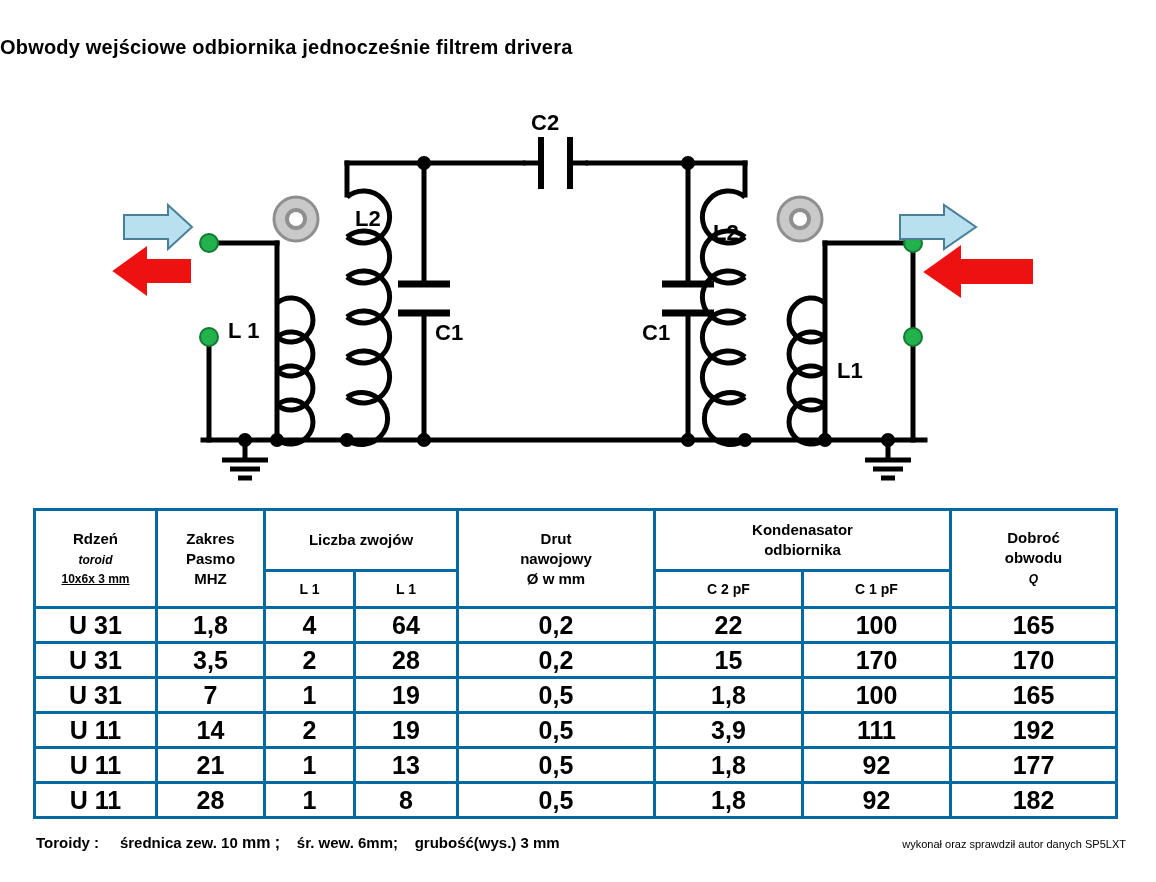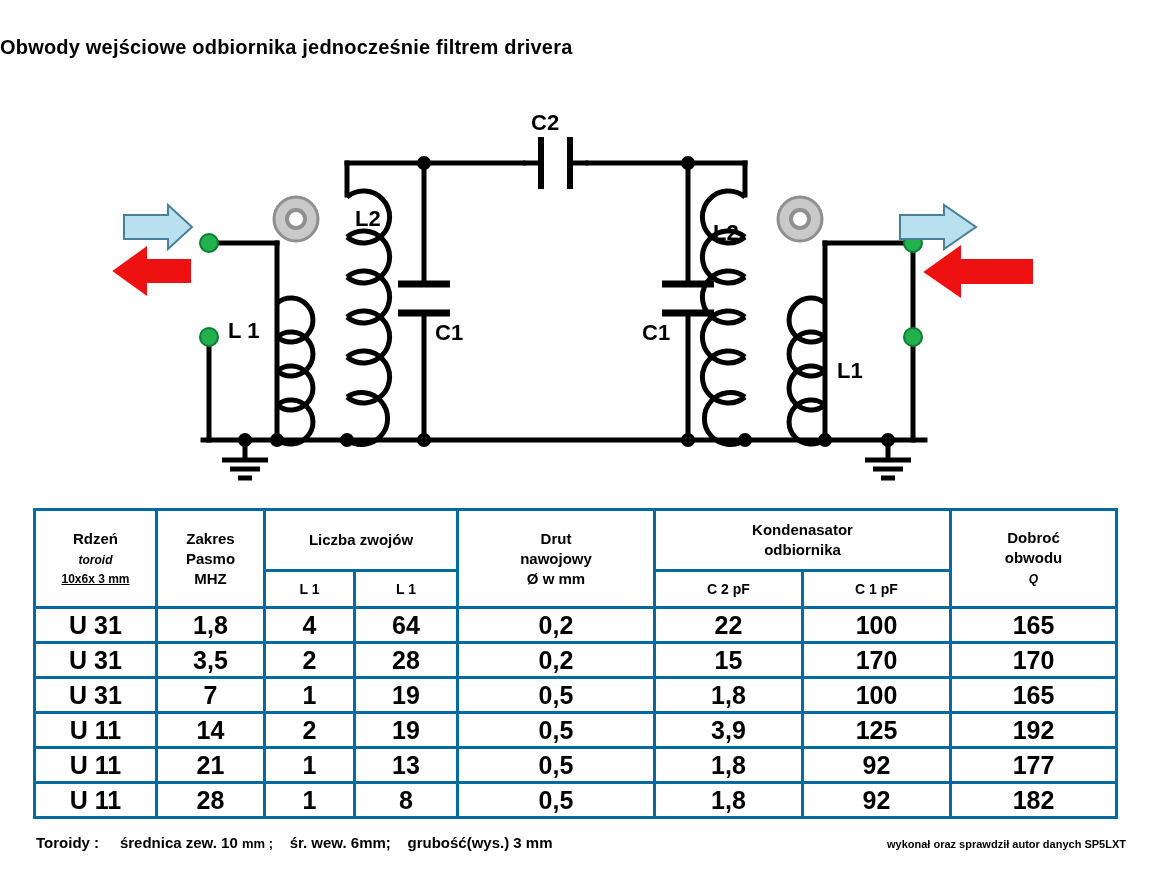--- a/index.html
+++ b/index.html
@@ -52,26 +52,26 @@
   .hdr-big{font-size:12px;line-height:22px;font-style:italic;}
   .hdr-row1 td{height:58px;}
   .hdr-row2 td{height:34px;}
   .data-row td{height:32px;font-size:25px;font-weight:bold;}
   .footnote{
     position:absolute;
     left:36px;top:834px;
     font-size:15px;
     font-weight:bold;
   }
-  .footnote .sm{font-size:13px;font-weight:bold;}
+  .footnote .sm{font-size:16px;font-weight:bold;}
   .credit{
     position:absolute;
     right:30px;top:838px;
     font-size:11px;
-    font-weight:bold;
+    font-weight:normal;
   }
 </style>
 </head>
 <body>
 
 <div class="title">Obwody wejściowe odbiornika jednocześnie filtrem drivera</div>
 
 <svg id="schematic" viewBox="0 0 1156 430" xmlns="http://www.w3.org/2000/svg">
   <g stroke="#000" stroke-width="5" fill="none" stroke-linecap="square">
 
@@ -302,21 +302,21 @@
         <td>100</td>
         <td>165</td>
       </tr>
       <tr class="data-row">
         <td>U 11</td>
         <td>14</td>
         <td>2</td>
         <td>19</td>
         <td>0,5</td>
         <td>3,9</td>
-        <td>125</td>
+        <td>111</td>
         <td>192</td>
       </tr>
       <tr class="data-row">
         <td>U 11</td>
         <td>21</td>
         <td>1</td>
         <td>13</td>
         <td>0,5</td>
         <td>1,8</td>
         <td>92</td>

